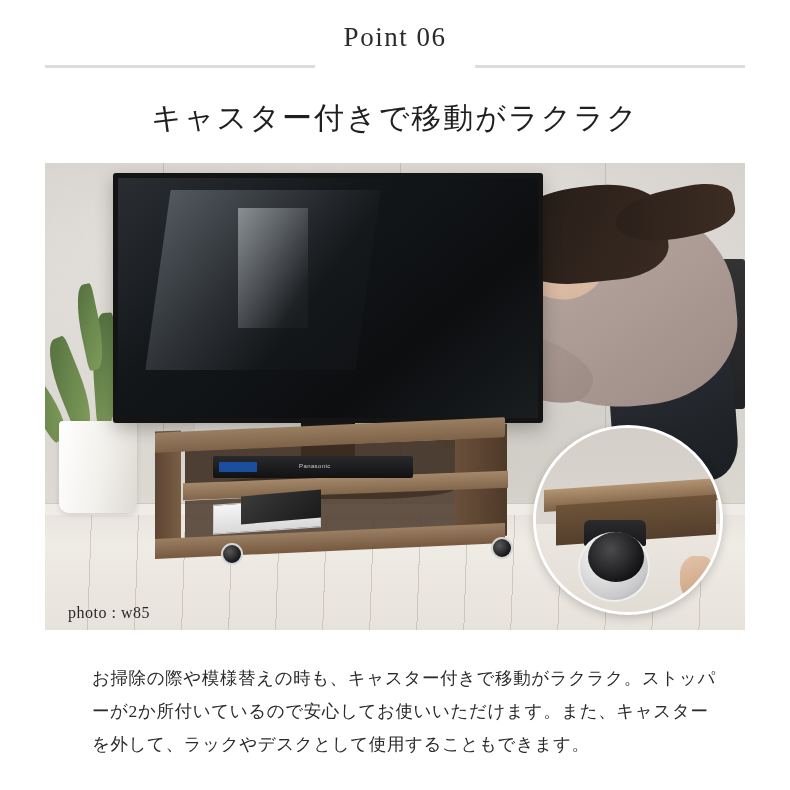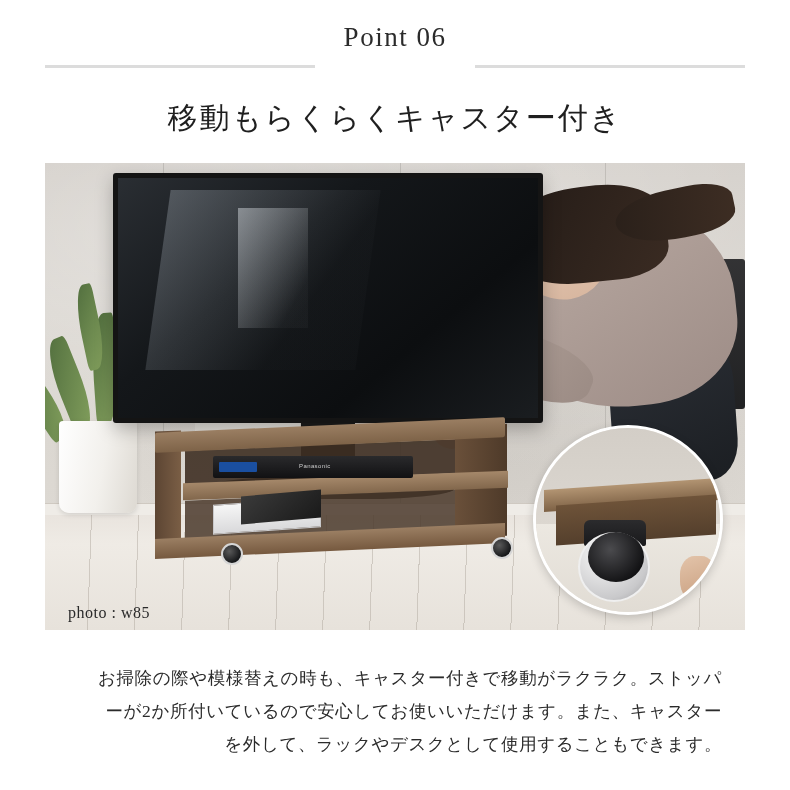--- a/index.html
+++ b/index.html
@@ -464,36 +464,36 @@
     position: absolute;
     left: 92px; top: 662px;
     width: 630px;
     font-family: "Liberation Serif", serif;
     font-size: 17.5px;
     line-height: 33px;
     color: #2b2b2b;
     letter-spacing: .6px;
     text-align: left;
   }
-  .body-text p { margin: 0; text-align: right; }
+  .body-text p { margin: 0; }
 </style>
 </head>
 <body>
 
 <div class="page">
 
   <div class="point-header">
     <div class="point-title">Point 06</div>
     <div class="rule-wrap">
       <div class="rule-left"></div>
       <div class="rule-right"></div>
     </div>
   </div>
 
-  <div class="sub-heading">移動もらくらくキャスター付き</div>
+  <div class="sub-heading">キャスター付きで移動がラクラク</div>
 
   <div class="photo">
 
     <div class="wall"></div>
     <div class="wall-texture"></div>
     <div class="wall-seam" style="left:118px;"></div>
     <div class="wall-seam" style="left:355px;"></div>
     <div class="wall-seam" style="left:560px;"></div>
     <div class="window-slice"></div>
 

